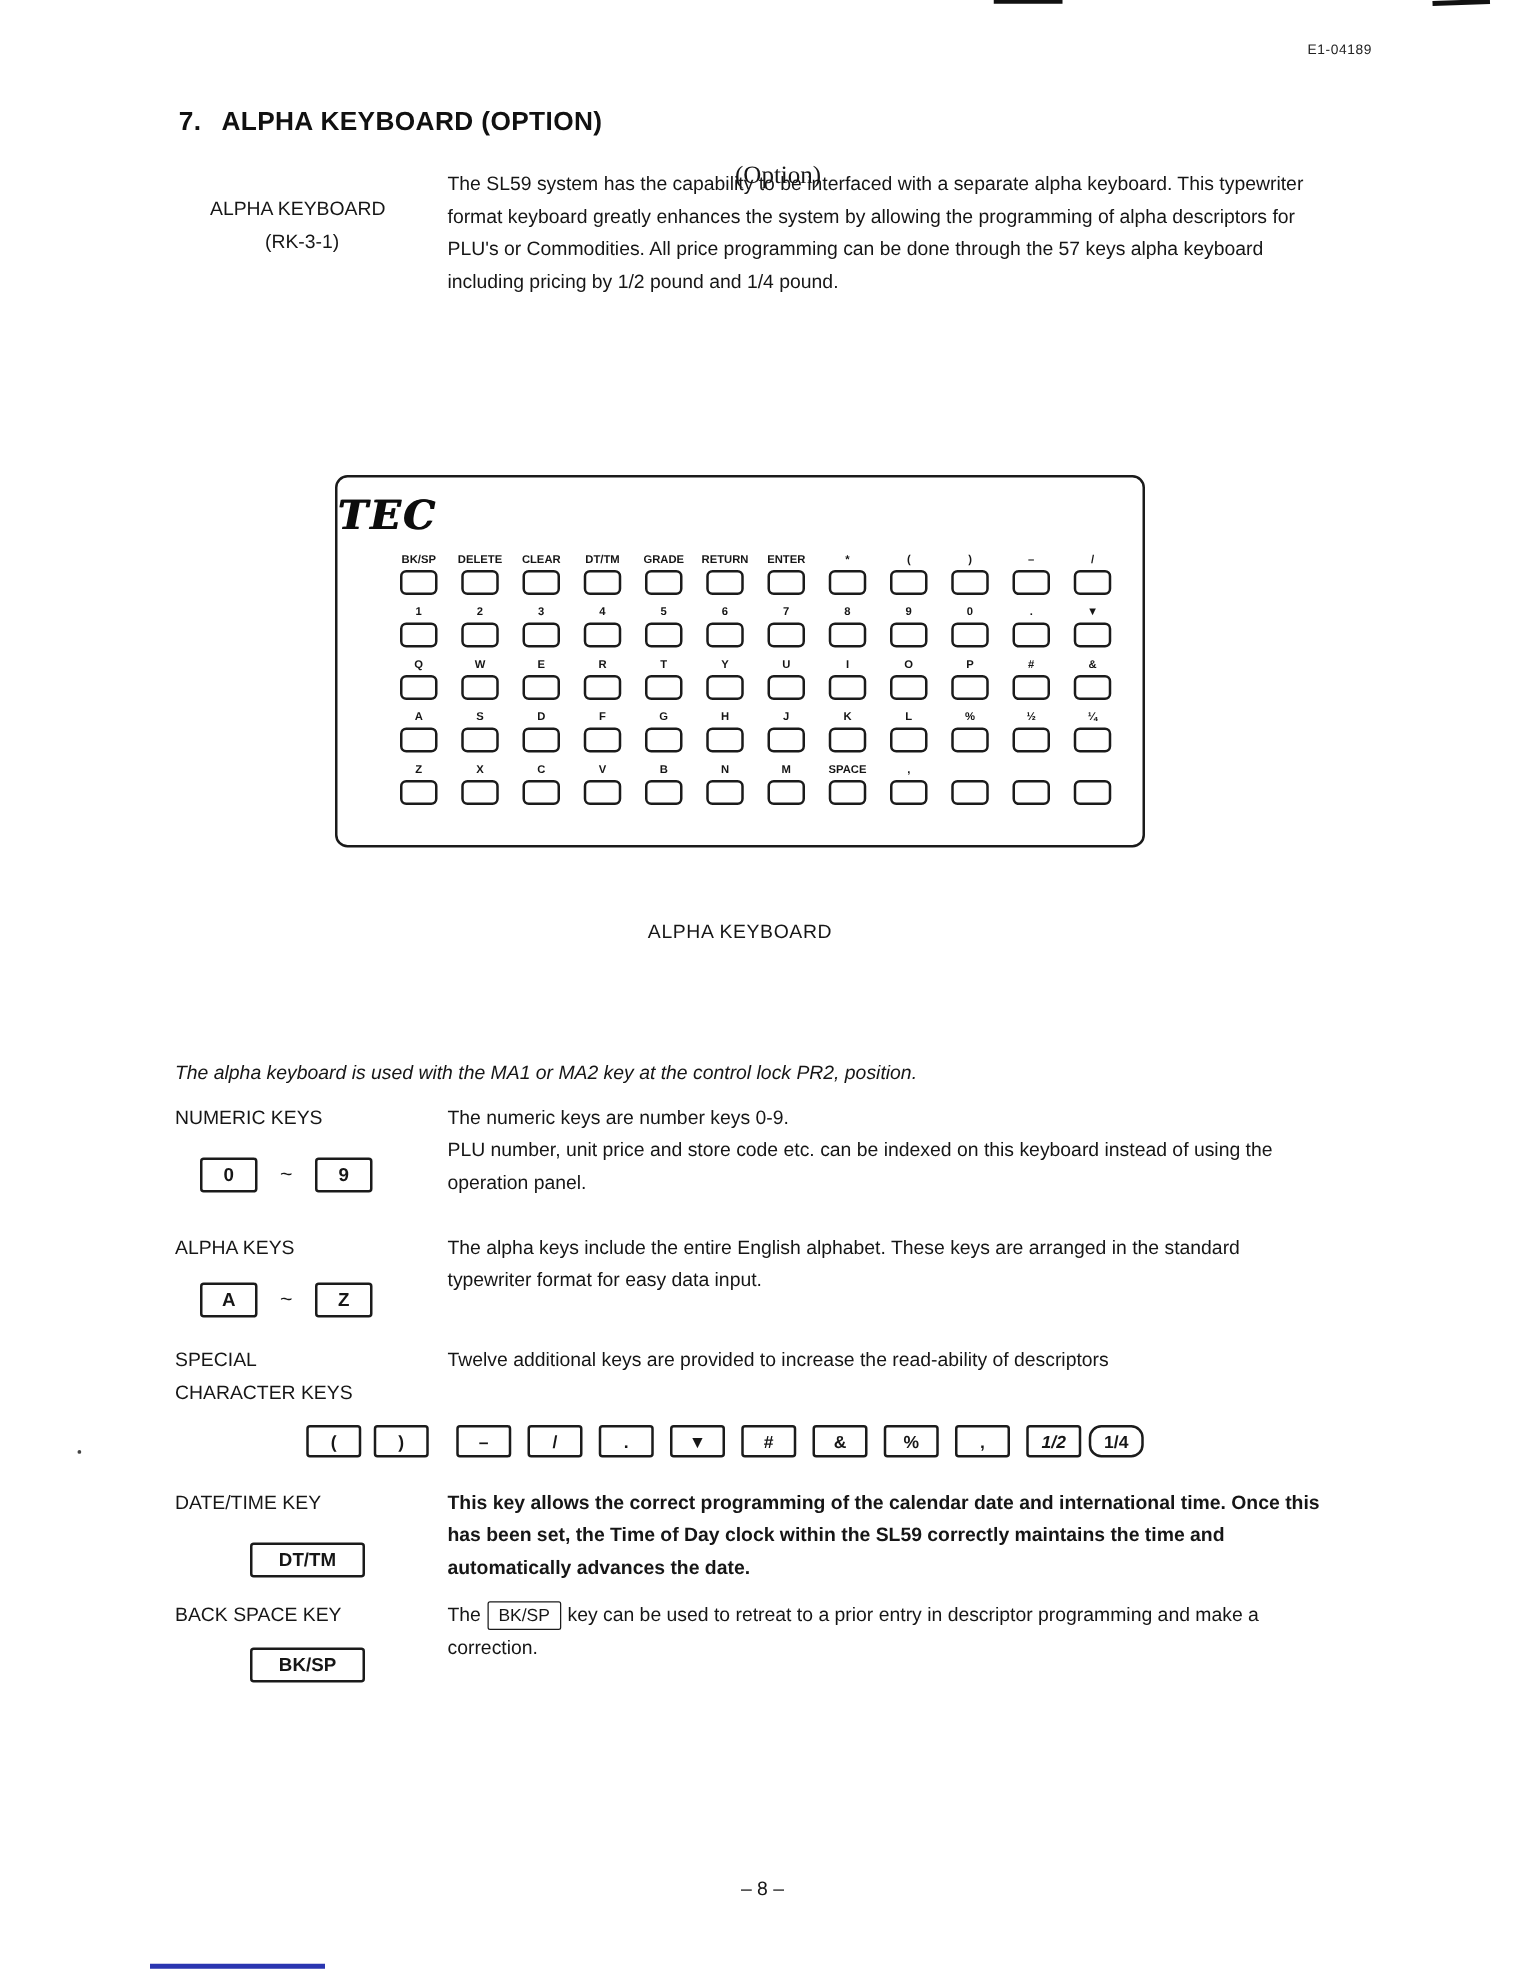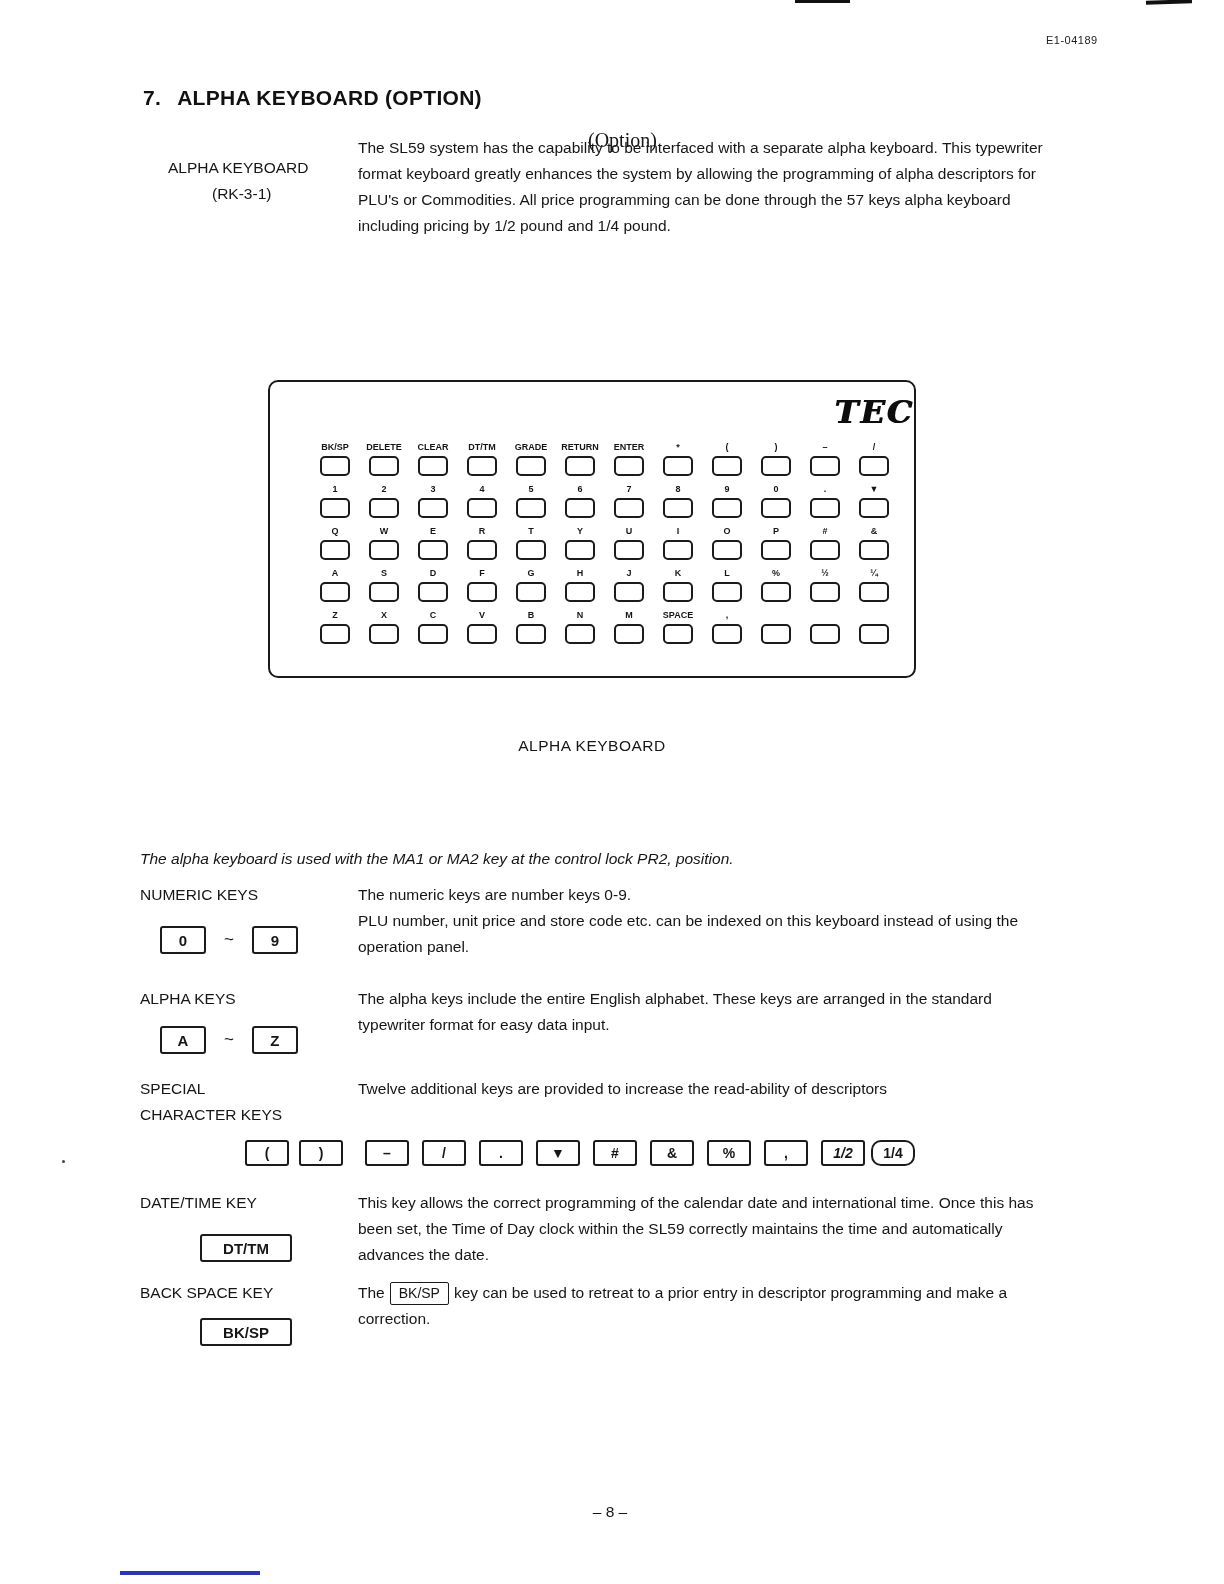--- a/index.html
+++ b/index.html
@@ -37,21 +37,21 @@
   .body-text { font-size: 15.5px; line-height: 26px; margin: 0; }
   .intro-body { left: 358px; top: 135px; width: 702px; }
 
   
   .kb-panel {
     left: 268px; top: 380px; width: 648px; height: 298px;
     border: 2.5px solid #1a1a1a; border-radius: 10px;
     background: #fff;
   }
   .kb-brand {
-    text-align: right; margin-top: 10px;
+    text-align: left; margin-top: 10px;
     font-family: "DejaVu Serif", "Liberation Serif", serif;
     font-style: italic; font-weight: bold; font-size: 32px; line-height: 40px;
     letter-spacing: 2px; color: #0d0d0d;
     text-shadow: 1px 0 0 currentColor;
   }
   .kb-rows { margin-top: 10px; }
   .kb-row { display: flex; gap: 19px; padding-left: 50px; margin-bottom: 8px; }
   .kb-unit { width: 30px; display: flex; flex-direction: column; align-items: center; }
   .kb-key-label {
     height: 12px; line-height: 11px; font-size: 9px; font-weight: bold;
@@ -81,21 +81,21 @@
   .desc-special { left: 358px; top: 1076px; width: 702px; }
   .special-keys-row { left: 245px; top: 1140px; display: flex; }
   .schar-key {
     min-width: 44px; height: 26px; padding: 0 5px;
     border: 2px solid #1b1b1b; border-radius: 3px;
     display: flex; align-items: center; justify-content: center;
     font-size: 14px; font-weight: 600; background: #fff;
   }
 
   .term-datetime { left: 140px; top: 1190px; }
-  .desc-datetime { left: 358px; top: 1190px; width: 702px; }
+  .desc-datetime { left: 358px; top: 1190px; width: 702px; font-weight: bold; }
   .key-datetime { left: 200px; top: 1234px; }
 
   .term-backspace { left: 140px; top: 1280px; }
   .desc-backspace { left: 358px; top: 1280px; width: 702px; }
   .key-backspace { left: 200px; top: 1318px; }
 
   .key-range { display: flex; align-items: center; gap: 18px; }
   .keycap {
     width: 46px; height: 28px;
     border: 2px solid #1b1b1b; border-radius: 3px;

